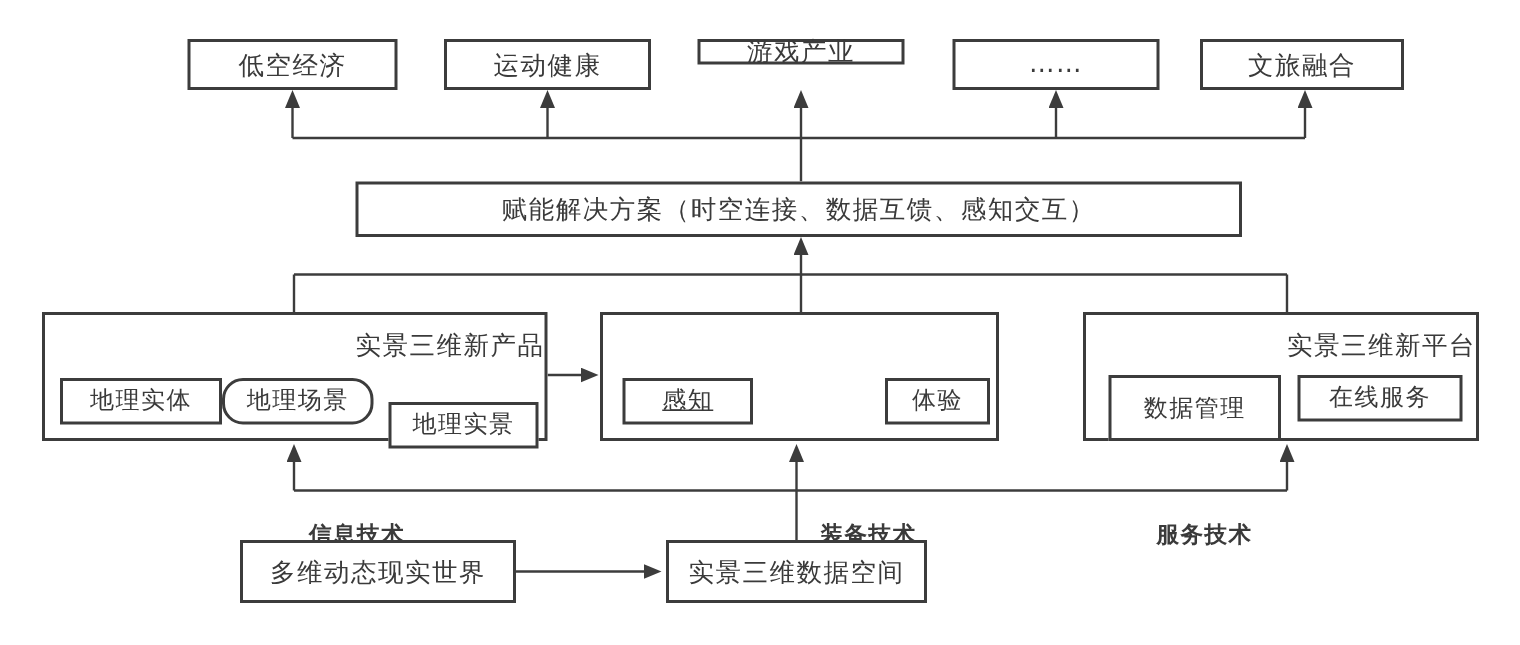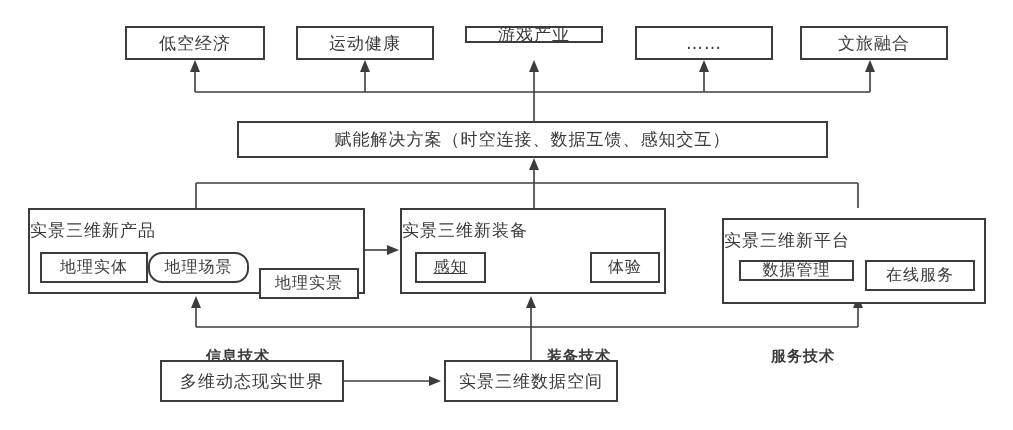--- a/index.html
+++ b/index.html
@@ -33,21 +33,21 @@
   .pillar {
     position: absolute;
     box-sizing: border-box;
     border: 2px solid #3c3c3c;
     background: #ffffff;
   }
   .pillar-title {
     position: absolute;
     left: 0; right: 0;
     top: 9px;
-    text-align: left;
+    text-align: right;
     font-size: 17px;
     letter-spacing: 1px;
     white-space: nowrap;
   }
   .chip {
     position: absolute;
     box-sizing: border-box;
     border: 2px solid #3c3c3c;
     background: #ffffff;
     display: flex;
@@ -101,40 +101,39 @@
       <path d="M858 327 V301" marker-end="url(#arw)"></path>
 
       <path d="M344 381 H436" marker-end="url(#arw)"></path>
     </g>
   </svg>
 
   <div class="node" style="left:125px; top:26px; width:140px; height:34px;">低空经济</div>
   <div class="node" style="left:296px; top:26px; width:138px; height:34px;">运动健康</div>
   <div class="node" style="left:465px; top:26px; width:138px; height:17px;">游戏产业</div>
   <div class="node" style="left:635px; top:26px; width:138px; height:34px;">……</div>
-  <div class="node" style="left:800px; top:26px; width:148px; height:34px;">文旅融合</div>
+  <div class="node" style="left:800px; top:26px; width:136px; height:34px;">文旅融合</div>
 
   <div class="node" style="left:237px; top:121px; width:591px; height:37px;">赋能解决方案（时空连接、数据互馈、感知交互）</div>
 
   <div class="pillar" style="left:28px; top:208px; width:337px; height:86px;">
     <div class="pillar-title">实景三维新产品</div>
     <div class="chip" style="left:10px; top:42px; width:108px; height:31px;">地理实体</div>
     <div class="chip" style="left:118px; top:42px; width:101px; height:31px;border-radius:14px;">地理场景</div>
     <div class="chip" style="left:229px; top:58px; width:100px; height:31px;">地理实景</div>
   </div>
 
   <div class="pillar" style="left:400px; top:208px; width:266px; height:86px;">
-    <div class="pillar-title">实景三维新装备</div>
-    <div class="chip" style="left:13px; top:42px; width:71px; height:31px;text-decoration:underline;">感知</div>
+    <div class="chip" style="left:13px; top:42px; width:87px; height:31px;text-decoration:underline;">感知</div>
     <div class="chip" style="left:188px; top:42px; width:70px; height:31px;">体验</div>
   </div>
 
-  <div class="pillar" style="left:722px; top:218px; width:264px; height:86px;">
+  <div class="pillar" style="left:722px; top:208px; width:264px; height:86px;">
     <div class="pillar-title">实景三维新平台</div>
-    <div class="chip" style="left:15px; top:40px; width:115px; height:21px;">数据管理</div>
+    <div class="chip" style="left:15px; top:40px; width:115px; height:44px;">数据管理</div>
     <div class="chip" style="left:141px; top:40px; width:110px; height:31px;">在线服务</div>
   </div>
 
   <div class="tech-label" style="left:206px; top:303px;">信息技术</div>
   <div class="tech-label" style="left:547px; top:303px;">装备技术</div>
   <div class="tech-label" style="left:771px; top:303px;">服务技术</div>
 
   <div class="node" style="left:160px; top:360px; width:184px; height:42px;">多维动态现实世界</div>
   <div class="node" style="left:444px; top:360px; width:174px; height:42px;">实景三维数据空间</div>
 

